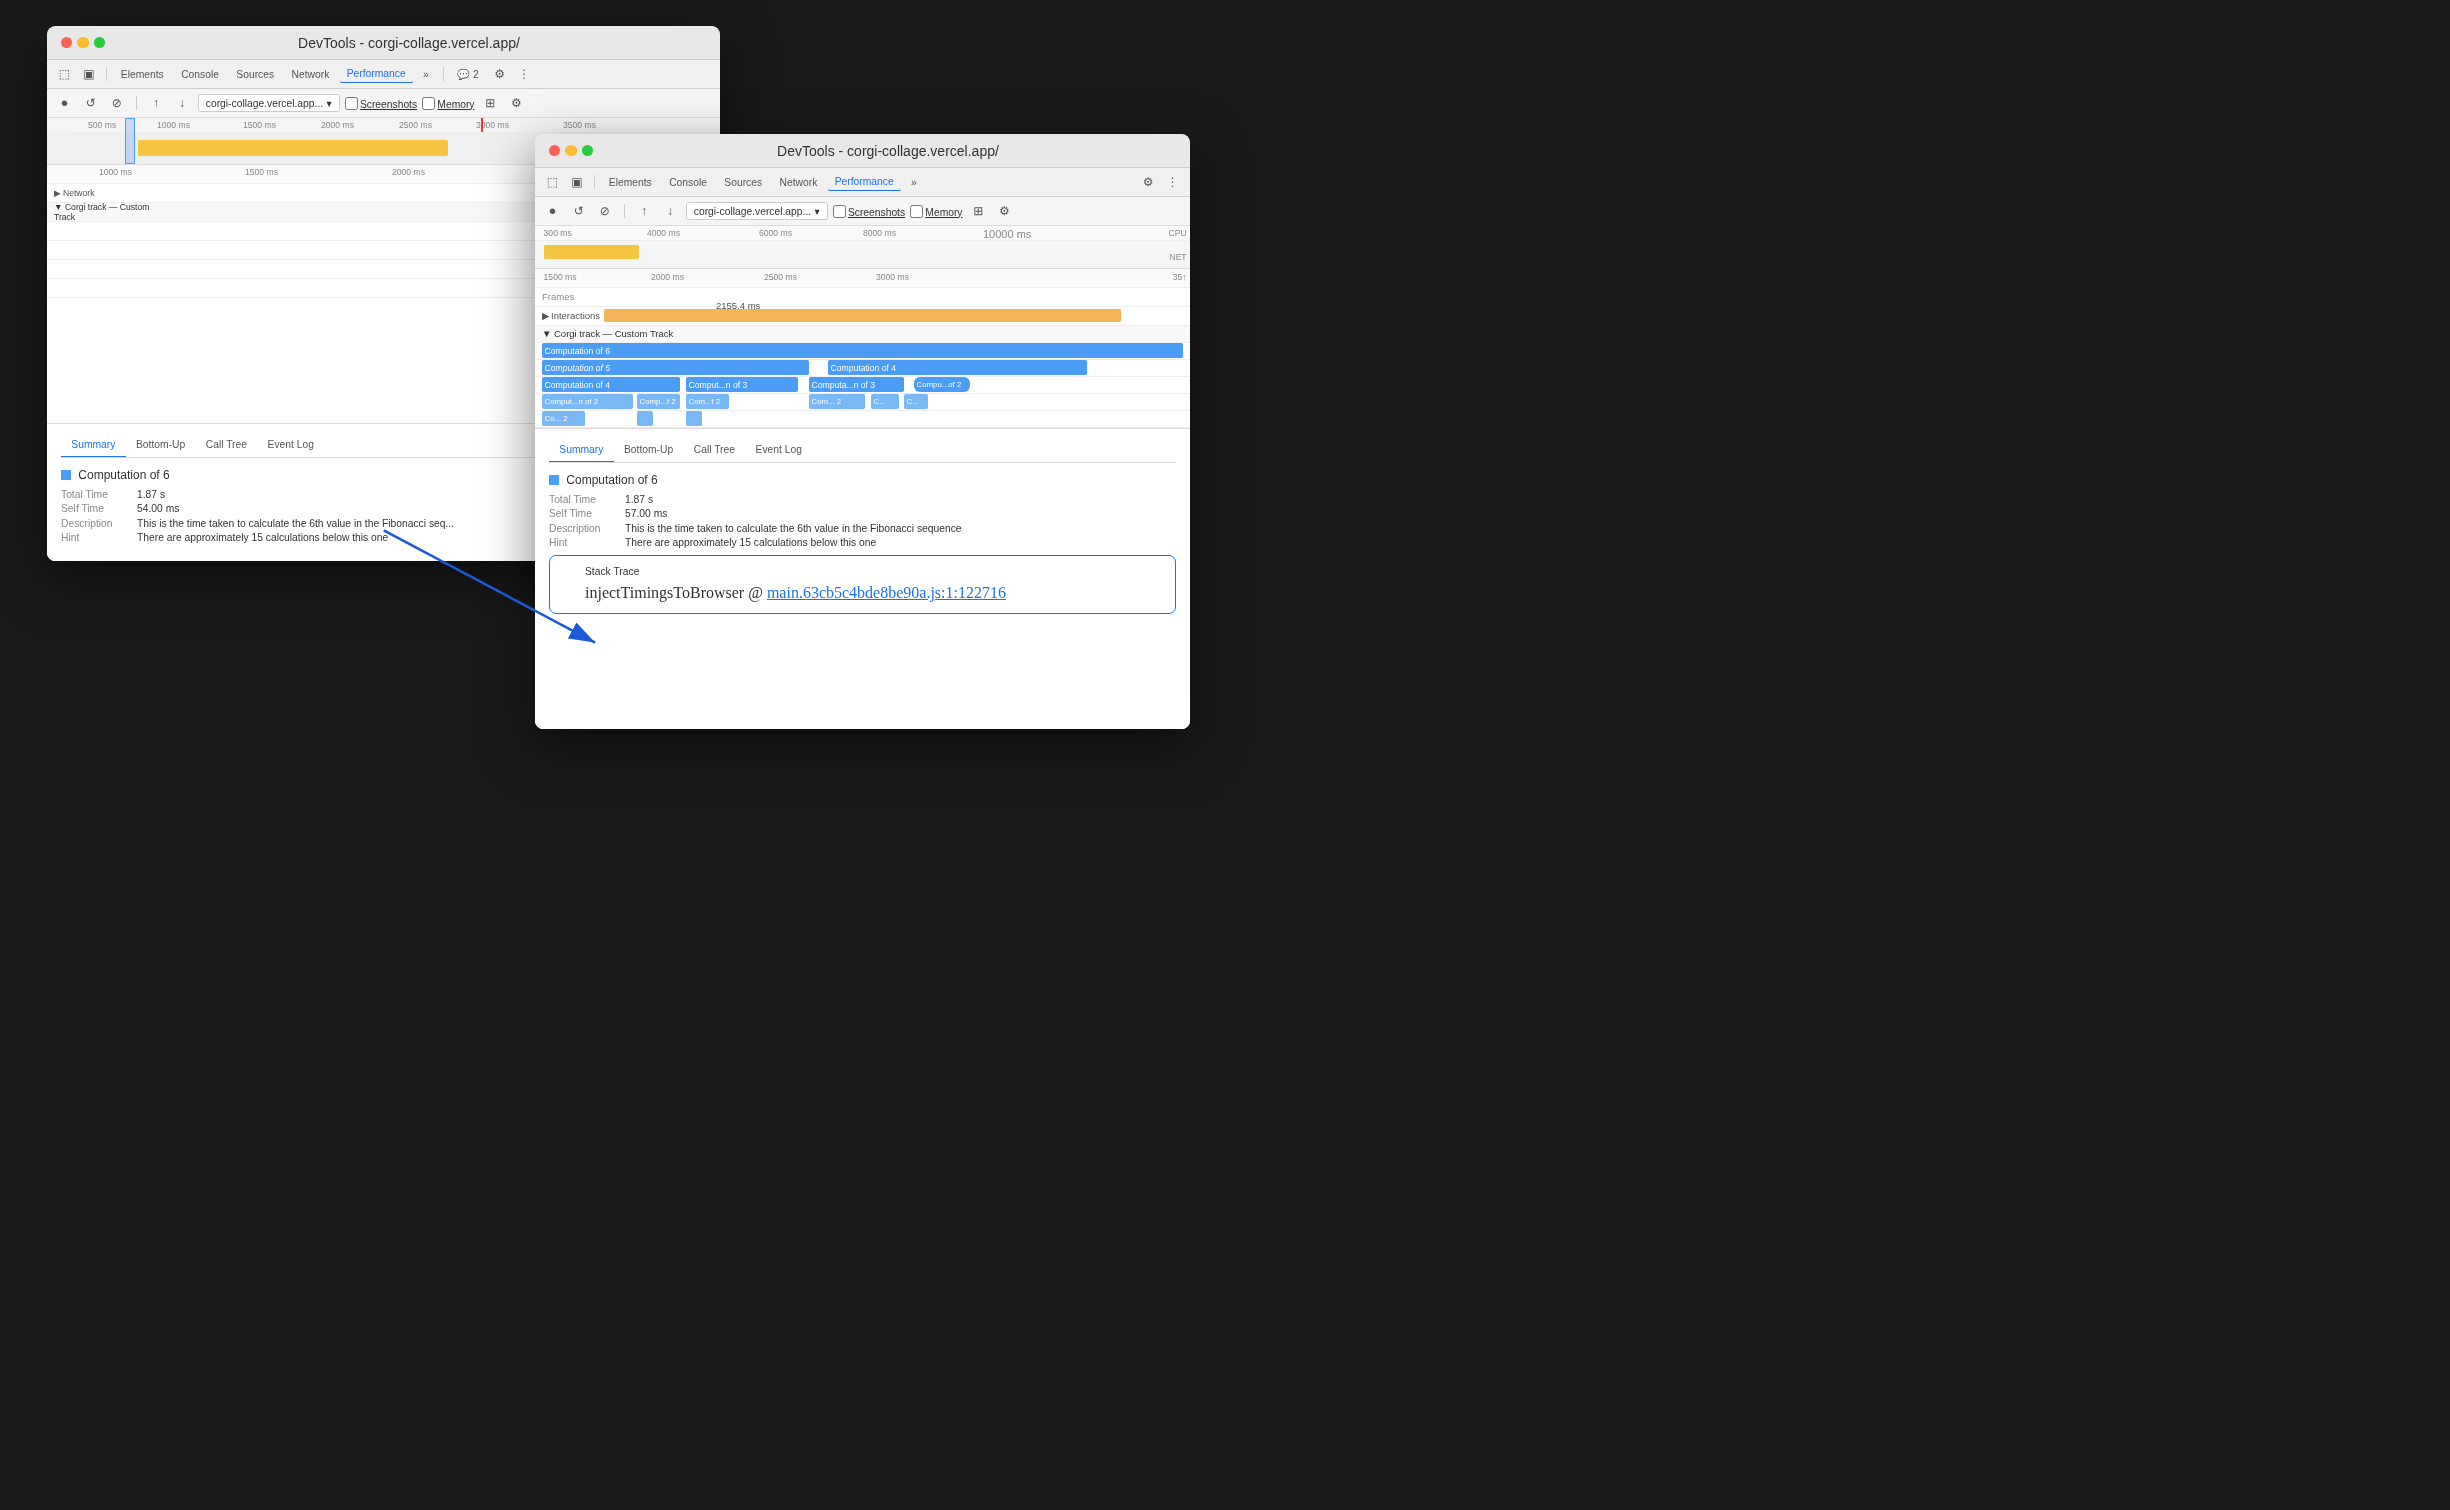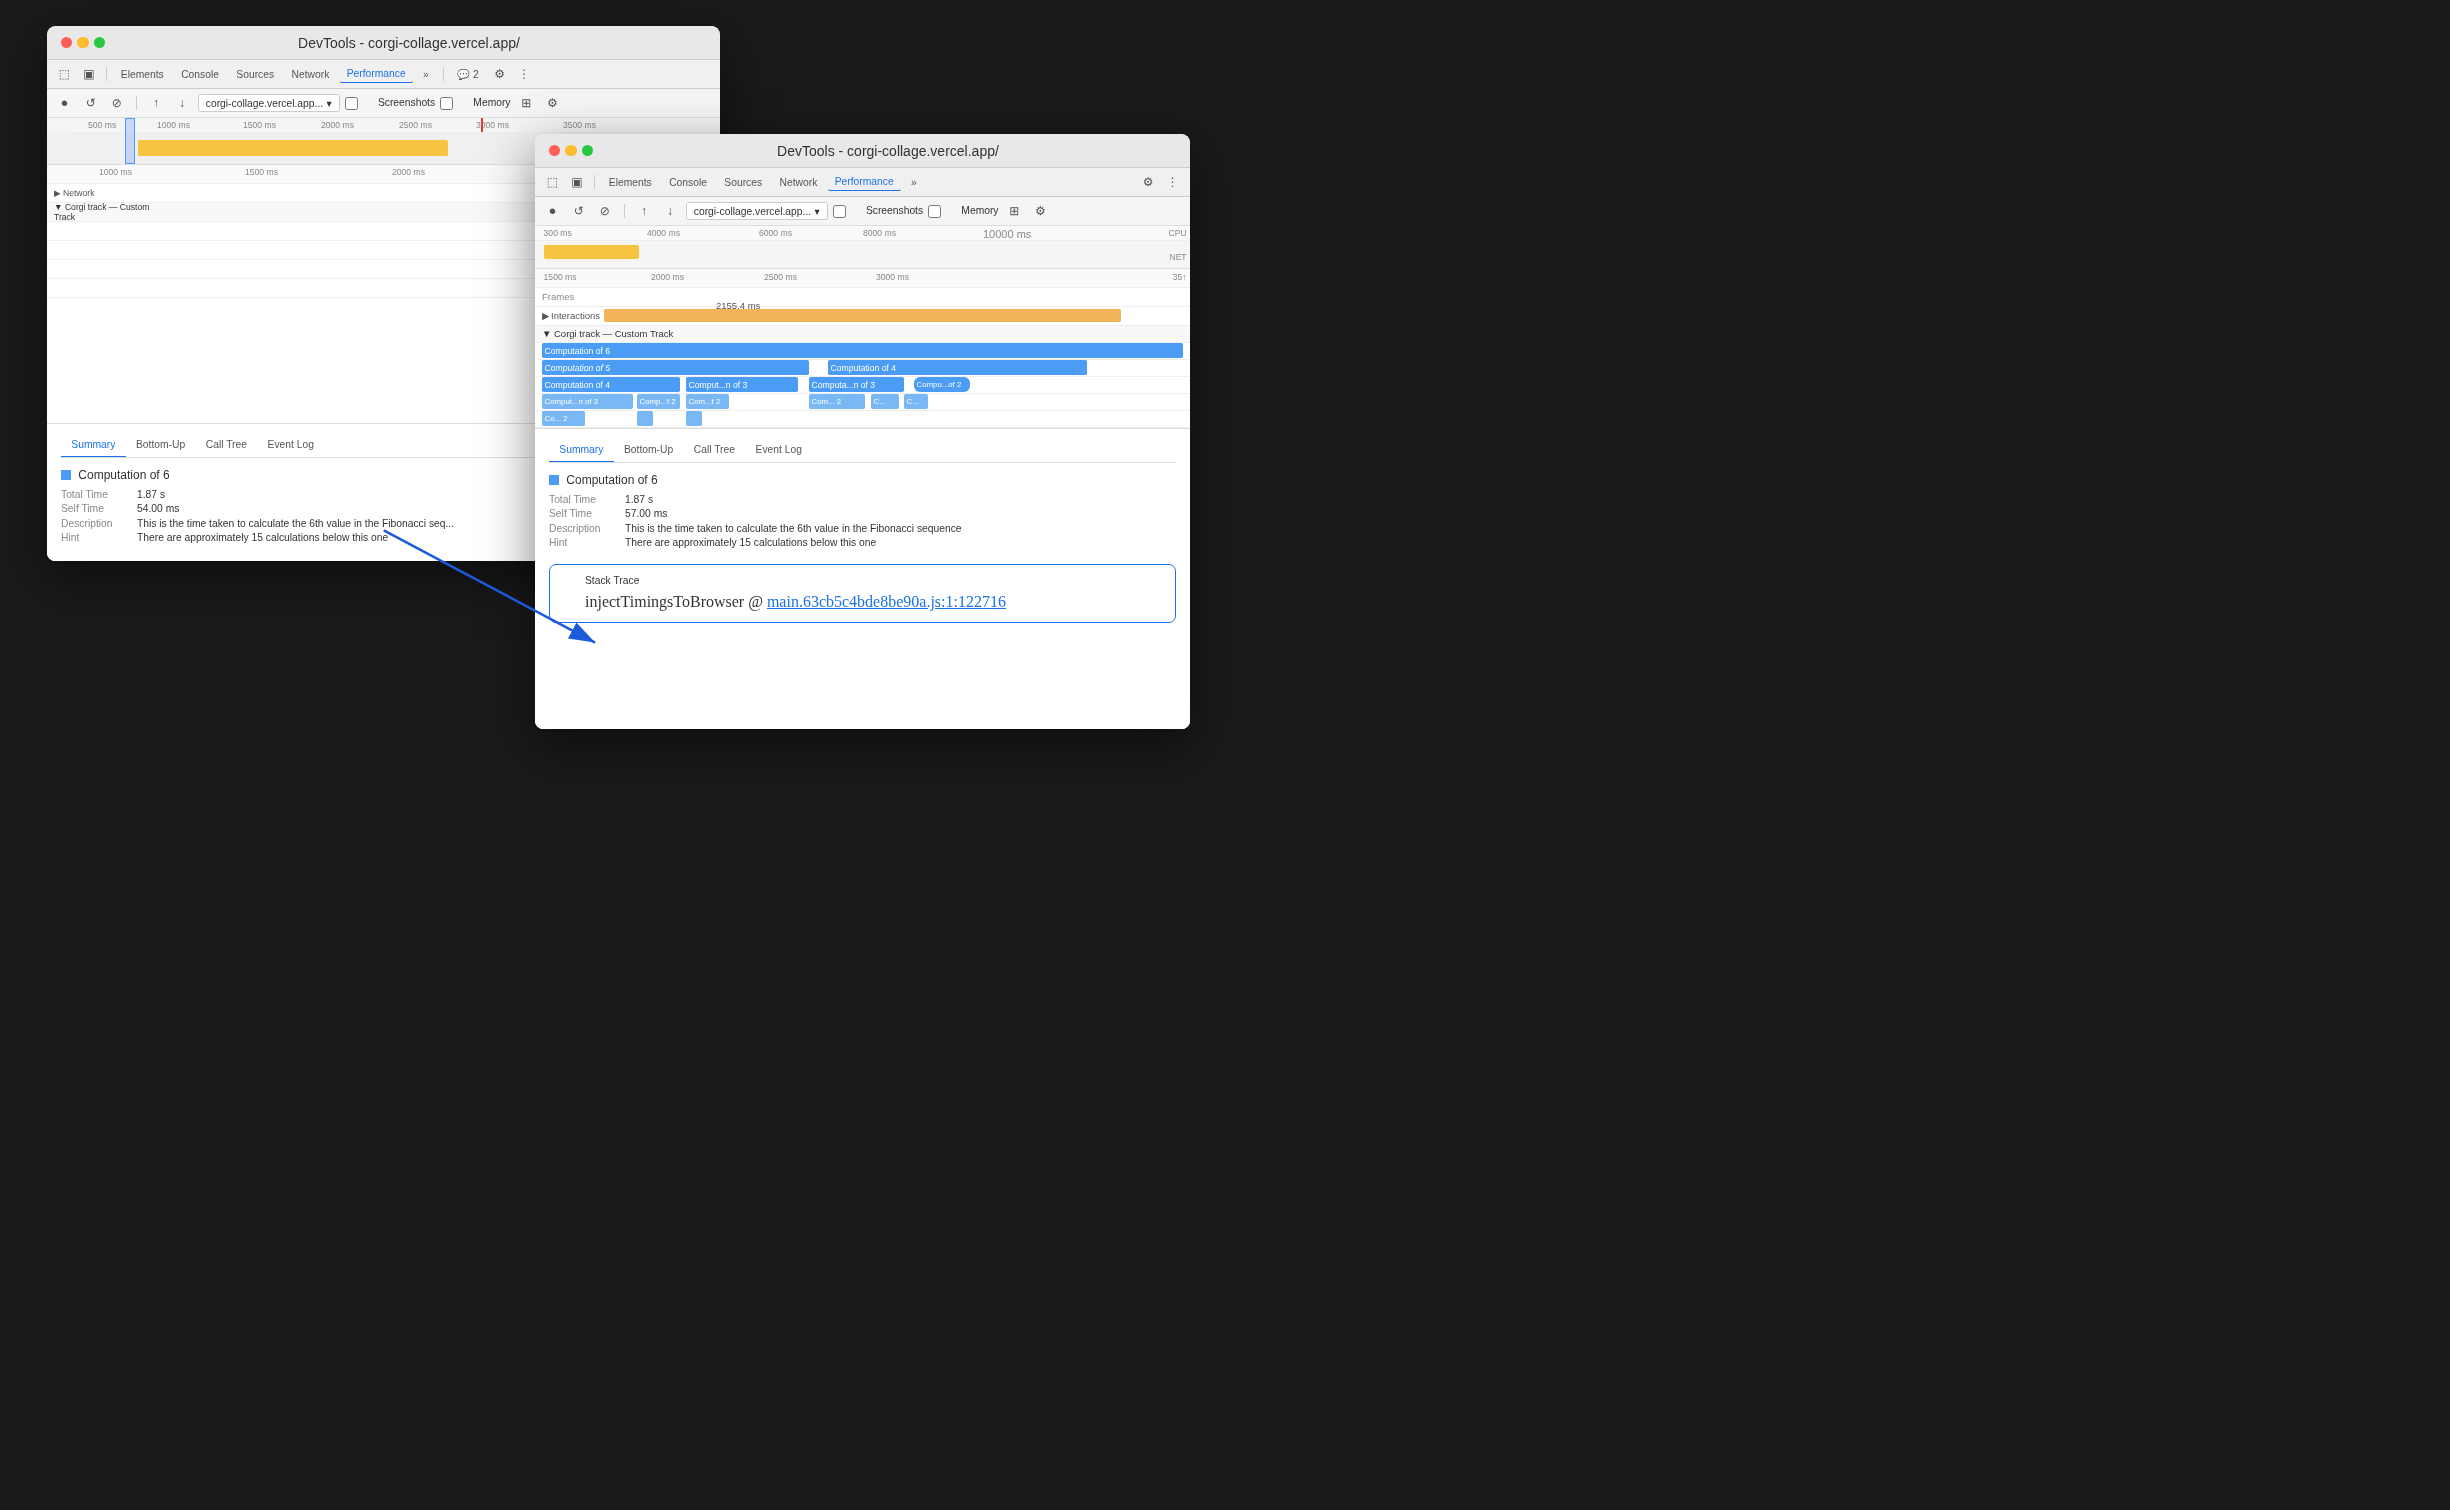--- a/index.html
+++ b/index.html
@@ -101,24 +101,25 @@
       padding: 1.7px 7px;
       font-size: 10.3px;
       color: #333;
       display: flex;
       align-items: center;
       gap: 3.4px;
     }
 
     .checkbox-group {
       display: flex;
-      align-items: flex-start;
-      gap: 20px;
-      font-size: 10.3px;
-      color: #333;
+      align-items: flex-end;
+      gap: 2px;
+      font-size: 10.3px;
+      color: #333;
+      text-decoration: underline;
     }
 
     
     .track-bar {
       position: absolute;
       height: 15.5px;
       border-radius: 1.7px;
       display: flex;
       align-items: center;
       padding: 0 2.6px;
@@ -612,21 +613,21 @@
       </div>
       <div class="summary-row">
         <span class="summary-label">Description</span>
         <span class="summary-desc">This is the time taken to calculate the 6th value in the Fibonacci sequence</span>
       </div>
       <div class="summary-row">
         <span class="summary-label">Hint</span>
         <span class="summary-desc">There are approximately 15 calculations below this one</span>
       </div>
 
-      <div class="stack-trace-box" style="margin-top:16px;padding-left:35px;">
+      <div class="stack-trace-box" style="margin-top:7px;padding-left:35px;">
         <div class="stack-trace-title">Stack Trace</div>
         <div class="stack-trace-line">
           <span>injectTimingsToBrowser @ </span><a class="stack-trace-link" href="#">main.63cb5c4bde8be90a.js:1:122716</a>
         </div>
       </div>
     </div>
   </div>
 </div>
 
 <svg style="position:absolute; left:0; top:0; width:100%; height:100%; pointer-events:none;" viewBox="0 0 2841 1752" width="2450" height="1511">

